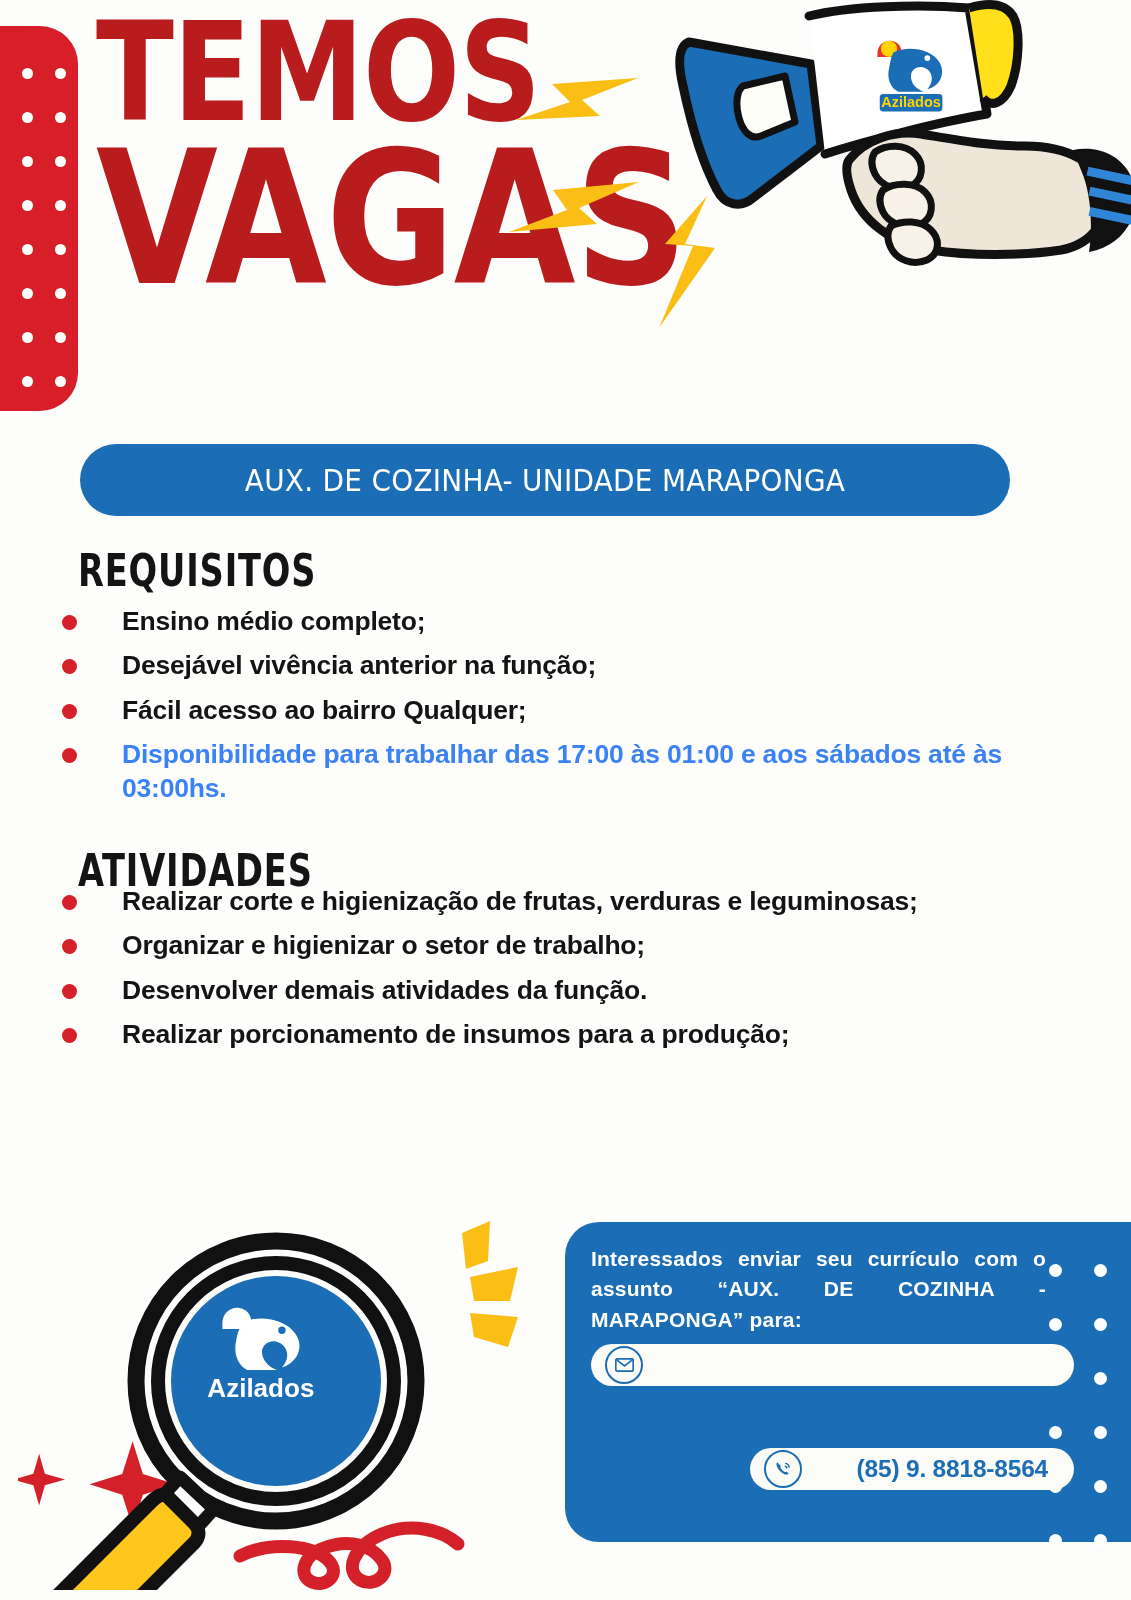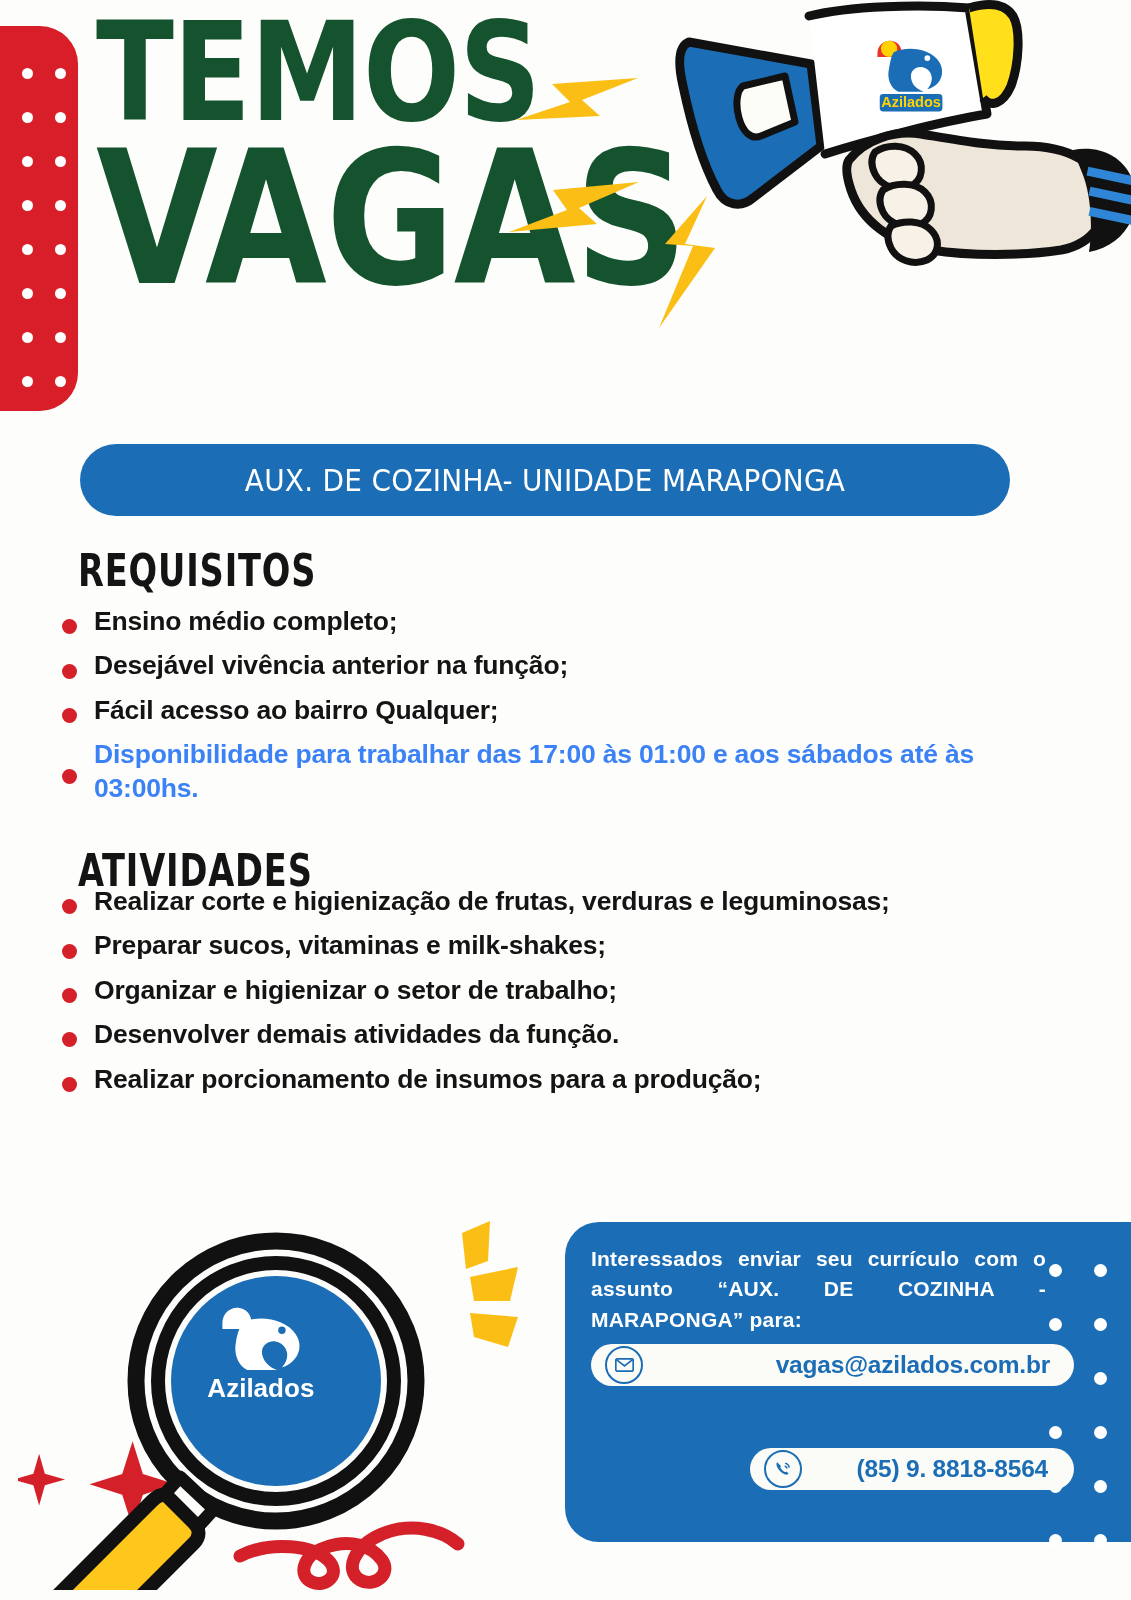--- a/index.html
+++ b/index.html
@@ -20,21 +20,21 @@
   .red-strip .dotcol{position:absolute;top:0;width:100%;height:100%;}
   .red-strip .dot{
     position:absolute;width:11px;height:11px;border-radius:50%;
     background:#ffffff;
   }
 
   
   .headline{
     position:absolute;left:96px;top:10px;
     font-family:"Liberation Sans Narrow","DejaVu Sans Condensed","Liberation Sans",sans-serif;
-    font-weight:bold;color:#14532d;
+    font-weight:bold;color:#b91c1c;
     line-height:0.92;letter-spacing:-1px;
   }
   .headline .l1{font-size:138px;display:block;transform:scaleX(0.92);transform-origin:left center;}
   .headline .l2{font-size:186px;display:block;transform:scaleX(0.94);transform-origin:left center;margin-top:-4px;}
 
   
   .bolt{position:absolute;}
 
   
   .megaphone{position:absolute;right:-8px;top:-6px;width:470px;height:310px;}
@@ -58,21 +58,21 @@
     font-weight:bold;font-size:44px;color:#141414;letter-spacing:1px;
     transform:scaleX(0.85);transform-origin:left center;
   }
   #head-req{top:545px;}
   #head-ativ{top:845px;}
 
   .list{position:absolute;left:62px;width:1000px;}
   #list-req{top:605px;}
   #list-ativ{top:885px;}
 
-  .li{display:flex;align-items:center;margin-bottom:11px;}
+  .li{display:flex;align-items:flex-start;margin-bottom:11px;gap:28px;}
   .li .bullet{
     flex:0 0 auto;width:15px;height:15px;border-radius:50%;
     background:#D42029;margin-top:10px;margin-right:17px;
   }
   .li .txt{
     font-size:26.5px;font-weight:bold;color:#141414;
     line-height:1.26;letter-spacing:-0.2px;max-width:905px;
   }
   .li.red .txt{color:#3b82f6;}
 
@@ -214,24 +214,20 @@
     </div>
 
   <div class="section-head" id="head-ativ">ATIVIDADES</div>
   <div class="list" id="list-ativ">
       <div class="li">
         <span class="bullet"></span>
         <span class="txt">Realizar corte e higienização de frutas, verduras e leguminosas;</span>
       </div>
       <div class="li">
         <span class="bullet"></span>
-        <span class="txt">Preparar sucos, vitaminas e milk-shakes;</span>
-      </div>
-      <div class="li">
-        <span class="bullet"></span>
         <span class="txt">Organizar e higienizar o setor de trabalho;</span>
       </div>
       <div class="li">
         <span class="bullet"></span>
         <span class="txt">Desenvolver demais atividades da função.</span>
       </div>
       <div class="li">
         <span class="bullet"></span>
         <span class="txt">Realizar porcionamento de insumos para a produção;</span>
       </div>
@@ -287,21 +283,20 @@
 
     <div class="cb-text">Interessados enviar seu currículo com o assunto “AUX. DE COZINHA - MARAPONGA” para:</div>
 
     <div class="pill" id="email-pill">
       <span class="ic">
         <svg width="19" height="14" viewBox="0 0 19 14">
           <rect x="0.8" y="0.8" width="17.4" height="12.4" rx="1.6" fill="none" stroke="#1B6DB5" stroke-width="1.7"></rect>
           <path d="M1.4 1.6 L9.5 8 L17.6 1.6" fill="none" stroke="#1B6DB5" stroke-width="1.7" stroke-linecap="round"></path>
         </svg>
       </span>
-      <span class="label">vagas@azilados.com.br</span>
     </div>
 
 
     <div class="pill" id="phone-pill">
       <span class="ic">
         <svg width="20" height="20" viewBox="0 0 20 20">
           <path d="M4.2 3.2 C3 4.4 3.2 6.6 5 9.4 C6.8 12.2 9.6 14.6 12 15.4 C13.6 15.9 14.9 15.5 15.6 14.4 L13.4 12.4 C12.9 13 12.2 13.1 11.4 12.7 C10.2 12.1 8.6 10.6 7.8 9.2 C7.2 8.2 7.3 7.4 7.9 6.9 Z" fill="#1B6DB5"></path>
           <path d="M12.6 4.4 C14.4 4.9 15.8 6.3 16.2 8" fill="none" stroke="#1B6DB5" stroke-width="1.5" stroke-linecap="round"></path>
           <path d="M12.2 7.2 C13.1 7.5 13.7 8.1 13.9 9" fill="none" stroke="#1B6DB5" stroke-width="1.5" stroke-linecap="round"></path>
         </svg>

